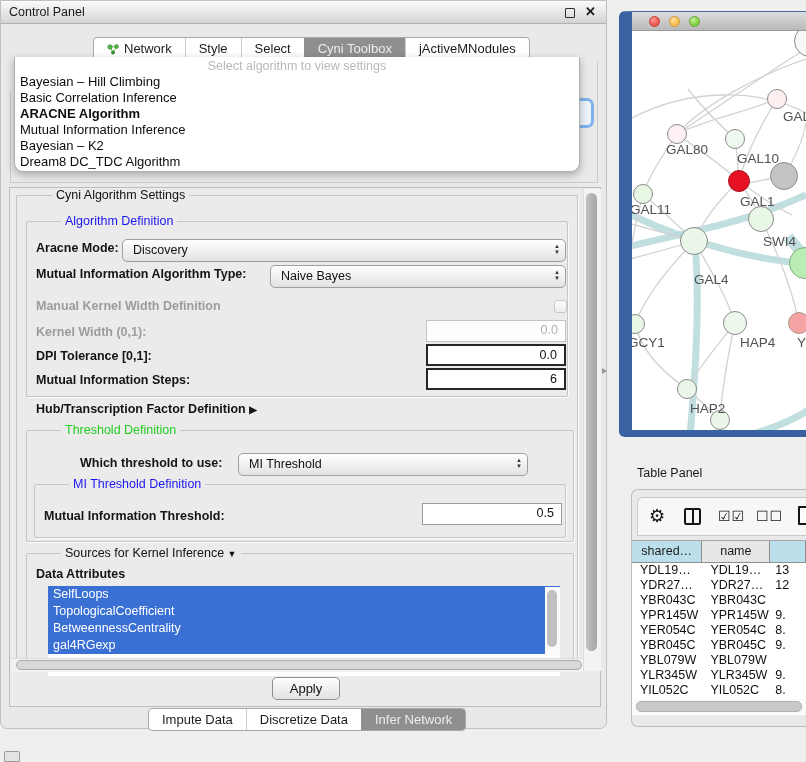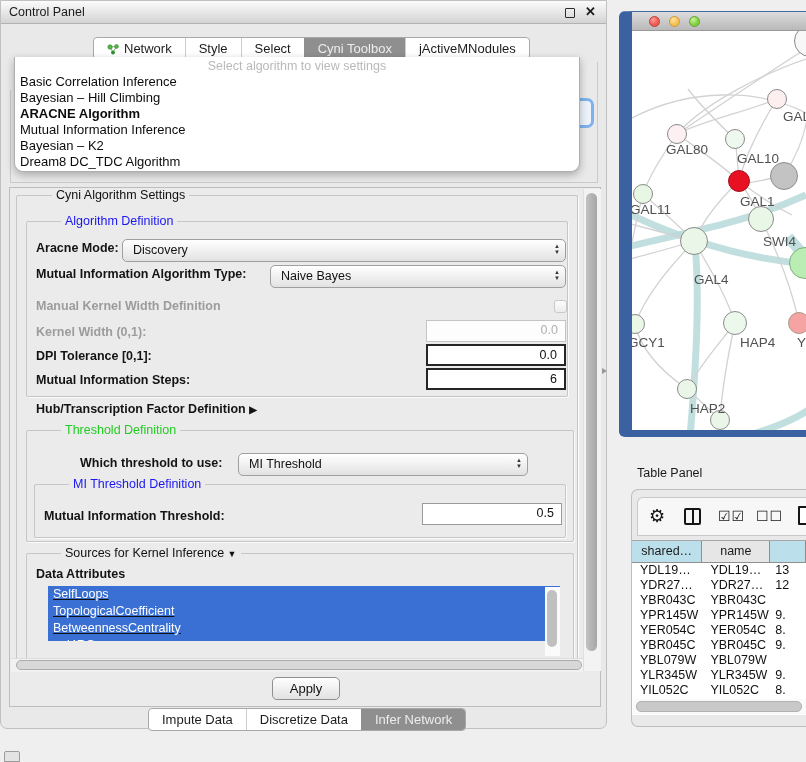--- a/index.html
+++ b/index.html
@@ -41,21 +41,21 @@
   .combo .arrows{position:absolute;right:5px;top:3px;display:flex;flex-direction:column;font-size:6px;line-height:6px;color:#333;letter-spacing:0;}
   .field{position:absolute;height:22px;background:#fff;font-size:12.5px;line-height:19px;text-align:right;padding:0 7px;}
   .field.strong{border:2px solid #262626;color:#111;}
   .field.dim{border:1px solid #c4c4c4;color:#b0b0b0;background:#fdfdfd;}
   .field.norm{border:1px solid #9a9a9a;color:#111;}
   #kernel-checkbox{position:absolute;left:552px;top:298px;width:13px;height:13px;border:1px solid #c9c9c9;border-radius:3px;
     background:linear-gradient(#fdfdfd,#ececec);}
   .arrowglyph{font-size:10px;position:relative;top:0px;}
 
   
-  #attr-list{position:absolute;left:46px;top:584px;width:512px;height:55px;background:#fff;overflow:hidden;text-decoration:underline;}
+  #attr-list{position:absolute;left:46px;top:584px;width:512px;height:90px;background:#fff;overflow:hidden;}
   .aitem{height:17px;background:var(--sel);color:#fff;font-size:12.5px;line-height:17px;padding-left:5px;}
   #attr-vscroll{position:absolute;left:543px;top:585px;width:15px;height:69px;background:#fbfbfb;}
   #attr-vthumb{position:absolute;left:545px;top:588px;width:10px;height:57px;background:#c0c0c0;border-radius:5px;}
 
   
   #set-vtrack{position:absolute;left:581px;top:187px;width:18px;height:482px;background:#f3f3f3;border-left:1px solid #dfdfdf;}
   #set-vthumb{position:absolute;left:584px;top:191px;width:11px;height:458px;border-radius:6px;
     background:linear-gradient(90deg,#c2c2c2,#a6a6a6);}
   #set-htrack{position:absolute;left:9px;top:656px;width:572px;height:14px;background:#f1f1f1;border-top:1px solid #ddd;}
   #set-hthumb{position:absolute;left:14px;top:658px;width:566px;height:10px;background:#d8d8d8;border:1px solid #ababab;border-radius:5px;}
@@ -242,22 +242,22 @@
   </div>
 
   <div class="ghostline" style="left:597px;top:62px;width:1px;height:121px;"></div>
   <div class="ghostline" style="left:10px;top:90px;width:1px;height:92px;"></div>
   <div class="ghostline" style="left:10px;top:182px;width:588px;height:1px;"></div>
   <div id="combo-fragment"></div>
 
   <div id="algo-popup">
     <div id="algo-prompt">Select algorithm to view settings</div>
     <div id="popup-items">
+        <div class="pitem">Bayesian – Hill Climbing</div>
         <div class="pitem">Basic Correlation Inference</div>
-        <div class="pitem">Bayesian – Hill Climbing</div>
         <div class="pitem sel">ARACNE Algorithm</div>
         <div class="pitem">Mutual Information Inference</div>
         <div class="pitem">Bayesian – K2</div>
         <div class="pitem">Dream8 DC_TDC Algorithm</div>
       </div>
   </div>
 
   <div id="network-window">
     <div id="net-titlebar">
       <span class="light" style="left:17px;background:radial-gradient(circle at 35% 30%,#ff9d96,var(--tred) 60%);border:1px solid #c33b30;"></span>

